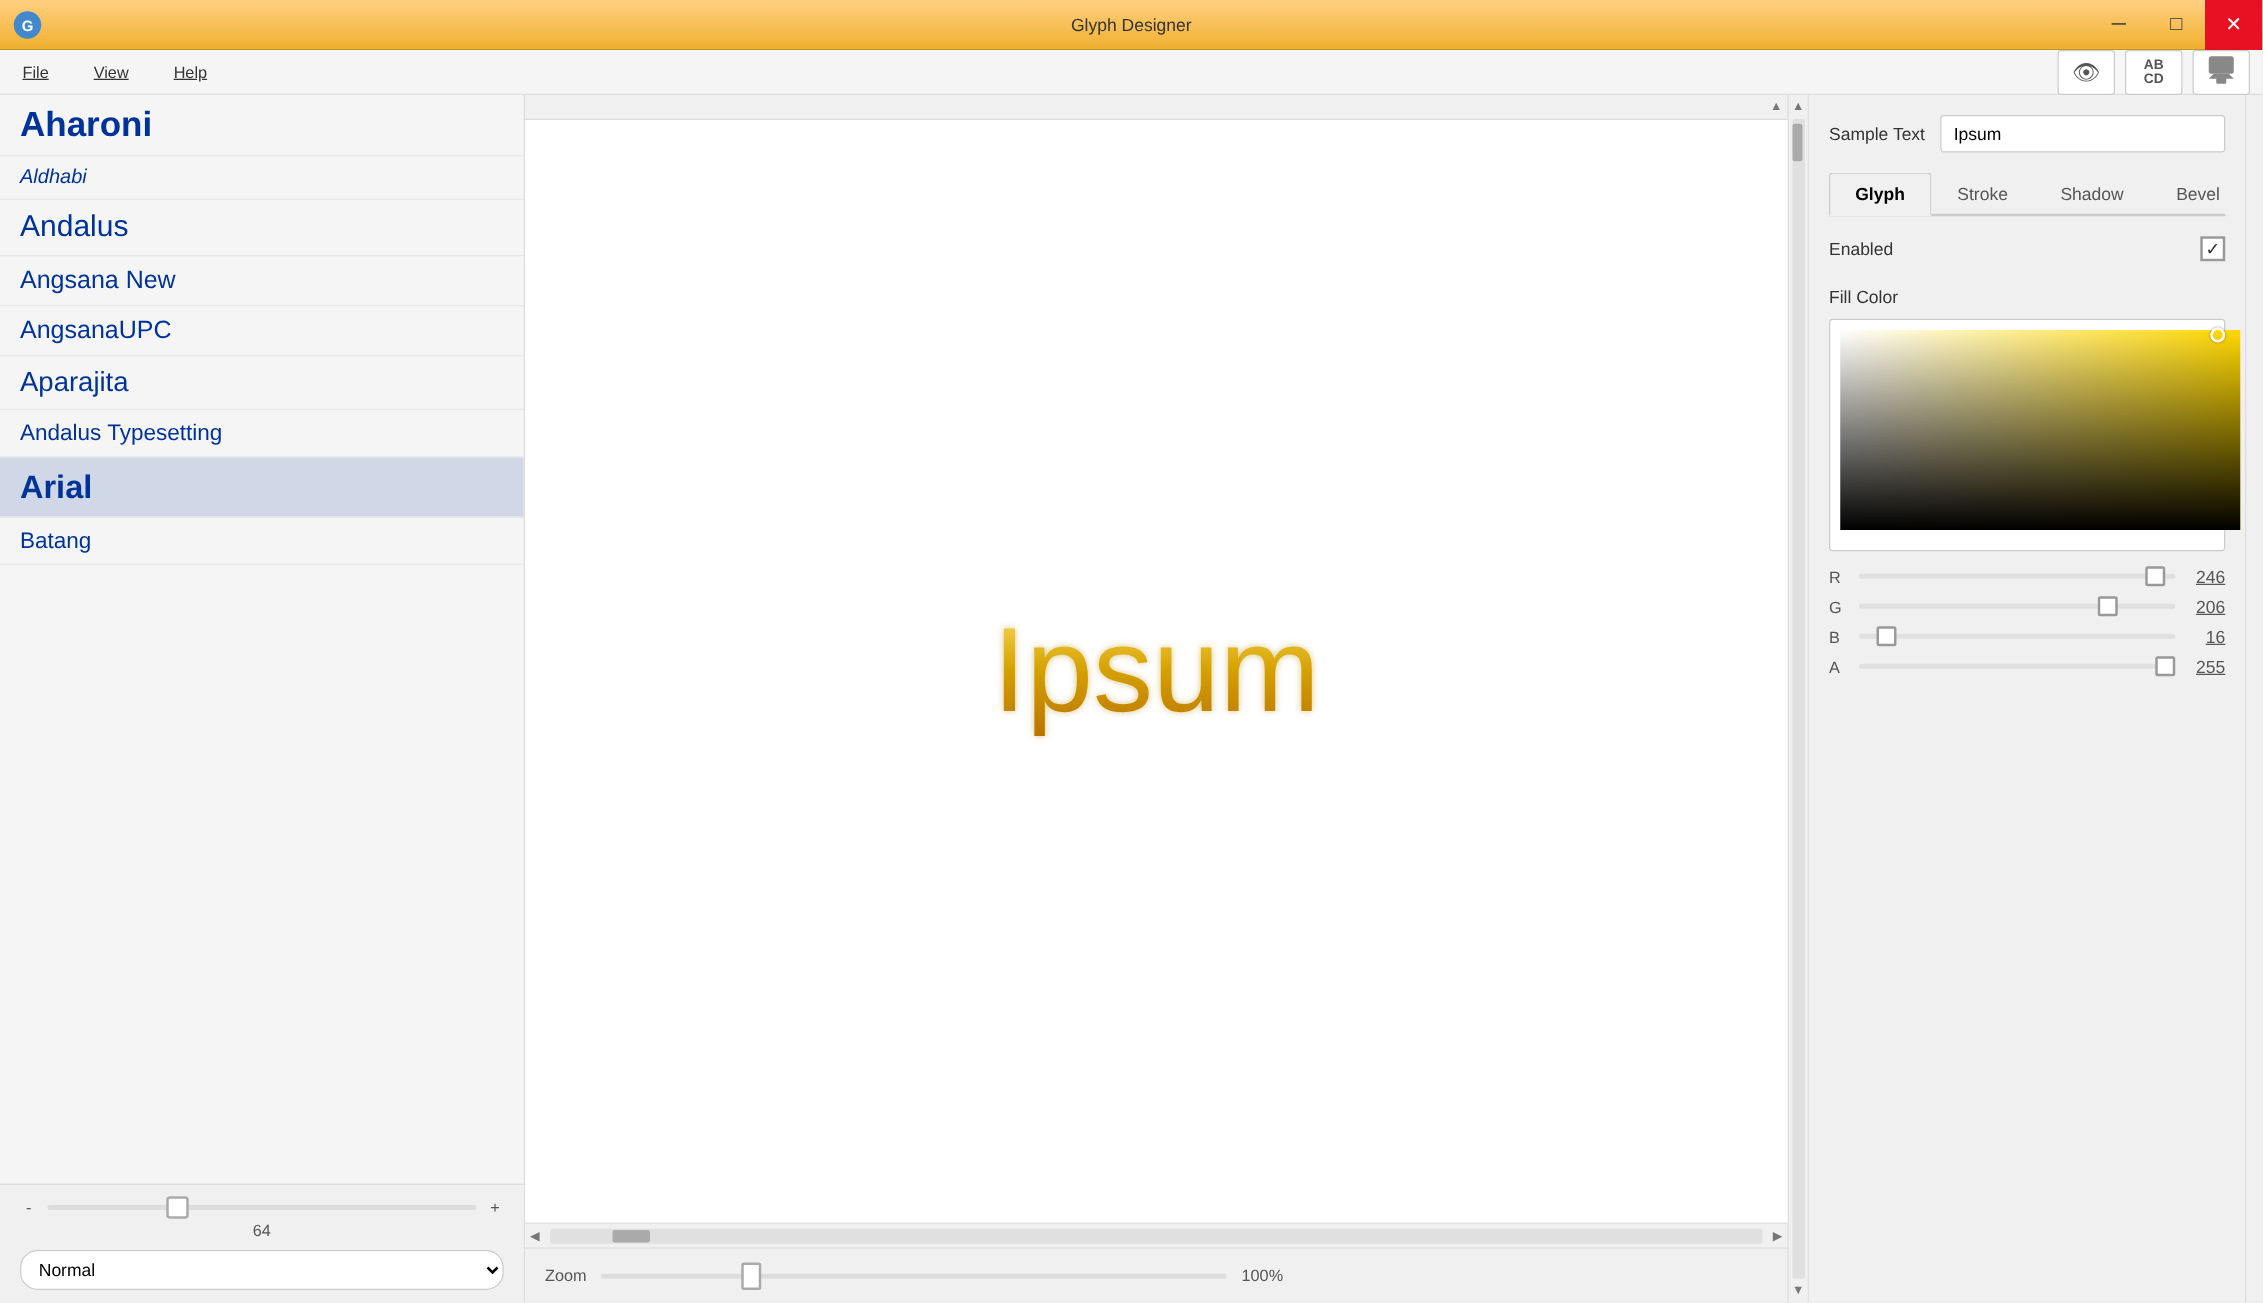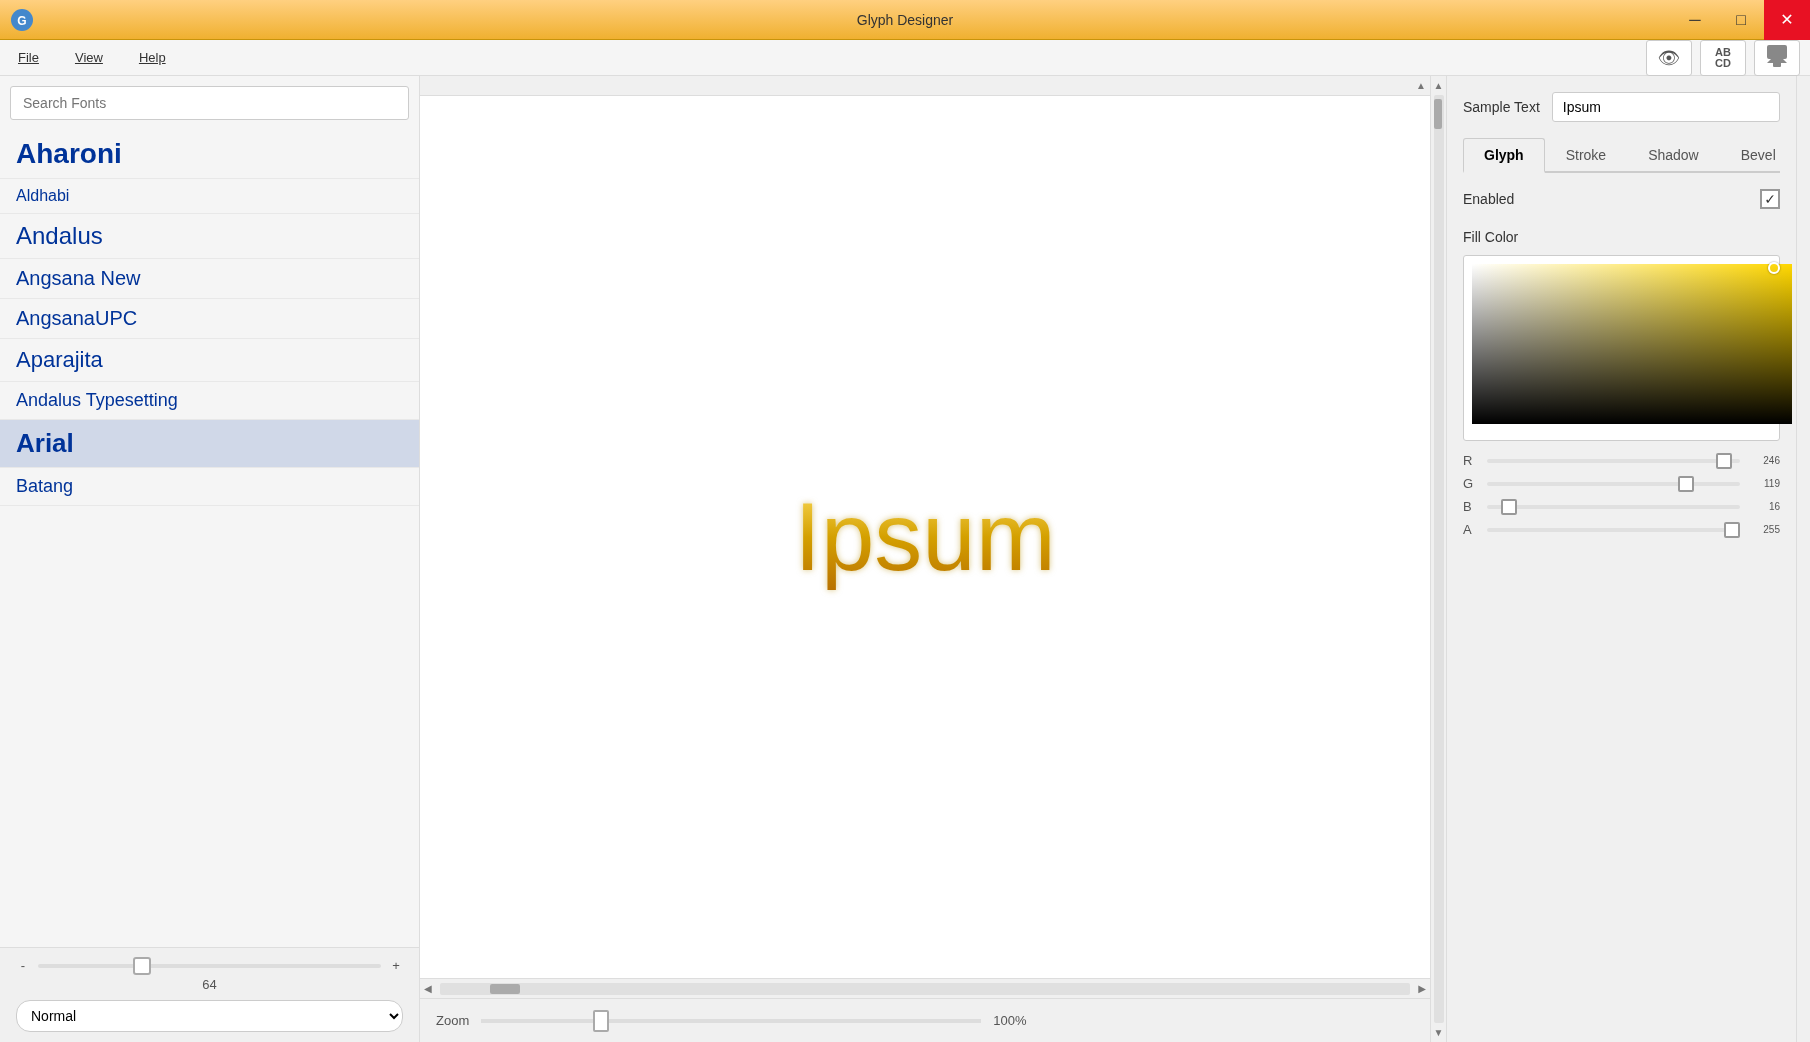--- a/index.html
+++ b/index.html
@@ -72,21 +72,21 @@
       padding: 0;
     }
     .font-item {
       padding: 8px 16px;
       cursor: pointer;
       border-bottom: 1px solid #e8e8e8;
       color: #003399;
     }
     .font-item.selected { background: #d0d8e8; font-weight: bold; }
     .font-item.font-aharoni { font-size: 28px; font-weight: bold; }
-    .font-item.font-aldhabi { font-size: 16px; }
+    .font-item.font-aldhabi { font-size: 16px; font-style: italic; }
     .font-item.font-andalus { font-size: 24px; }
     .font-item.font-angsana-new { font-size: 20px; }
     .font-item.font-angsanaupc { font-size: 20px; }
     .font-item.font-aparajita { font-size: 22px; }
     .font-item.font-arabic-typesetting { font-size: 18px; }
     .font-item.font-arial { font-size: 26px; font-weight: bold; }
     .font-item.font-batang { font-size: 18px; }
 
     
     .font-size-area {
@@ -406,21 +406,21 @@
       border-radius: 2px;
     }
     .rgba-slider::-webkit-slider-thumb {
       -webkit-appearance: none;
       width: 16px; height: 16px;
       background: white;
       border: 2px solid #999;
       border-radius: 2px;
       cursor: pointer;
     }
-    .rgba-value { font-size: 10px; color: #555; width: 32px; text-align: right; }
+    .rgba-value { font-size: 14px; color: #555; width: 32px; text-align: right; text-decoration: underline; }
 
     .right-panel-scroll {
       flex: 1;
       overflow-y: auto;
     }
     .right-panel-scroll::-webkit-scrollbar { width: 14px; }
     .right-panel-scroll::-webkit-scrollbar-track { background: #f0f0f0; }
     .right-panel-scroll::-webkit-scrollbar-thumb { background: #c0c0c0; }
 
     
@@ -467,21 +467,20 @@
           <polygon points="4,22 24,22 20,18 8,18" fill="#888"></polygon>
         </svg>
       </span>
     </button>
   </div>
 </div>
 
 <div class="main-layout">
 
   <div class="left-panel">
-    <input class="search-box" type="text" placeholder="Search Fonts" style="">
 
     <div class="font-list">
       <div class="font-item font-aharoni">
         <span>Aharoni</span>
       </div>
       <div class="font-item font-aldhabi">
         <span>Aldhabi</span>
       </div>
       <div class="font-item font-andalus">
         <span>Andalus</span>
@@ -605,21 +604,21 @@
         </div>
 
         <div class="rgba-row">
           <span class="rgba-label">R</span>
           <input type="range" class="rgba-slider" min="0" max="255" value="246" style="">
           <span class="rgba-value">246</span>
         </div>
         <div class="rgba-row">
           <span class="rgba-label">G</span>
           <input type="range" class="rgba-slider" min="0" max="255" value="206" style="">
-          <span class="rgba-value">119</span>
+          <span class="rgba-value">206</span>
         </div>
         <div class="rgba-row">
           <span class="rgba-label">B</span>
           <input type="range" class="rgba-slider" min="0" max="255" value="15" style="">
           <span class="rgba-value">16</span>
         </div>
         <div class="rgba-row">
           <span class="rgba-label">A</span>
           <input type="range" class="rgba-slider" min="0" max="255" value="255" style="">
           <span class="rgba-value">255</span>

